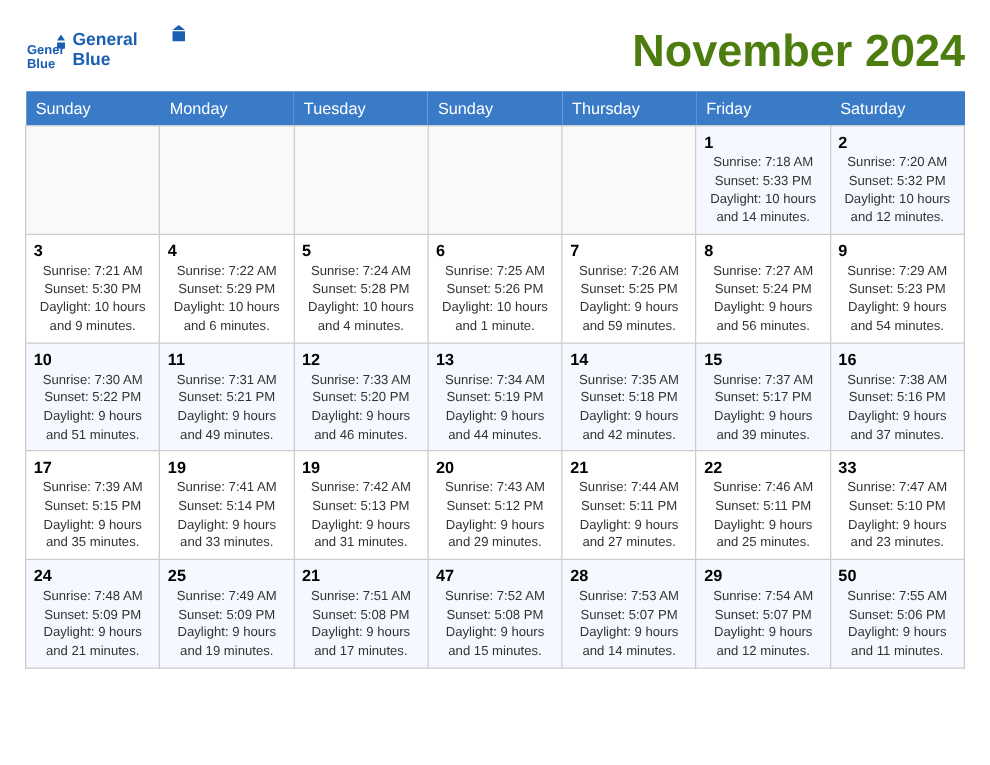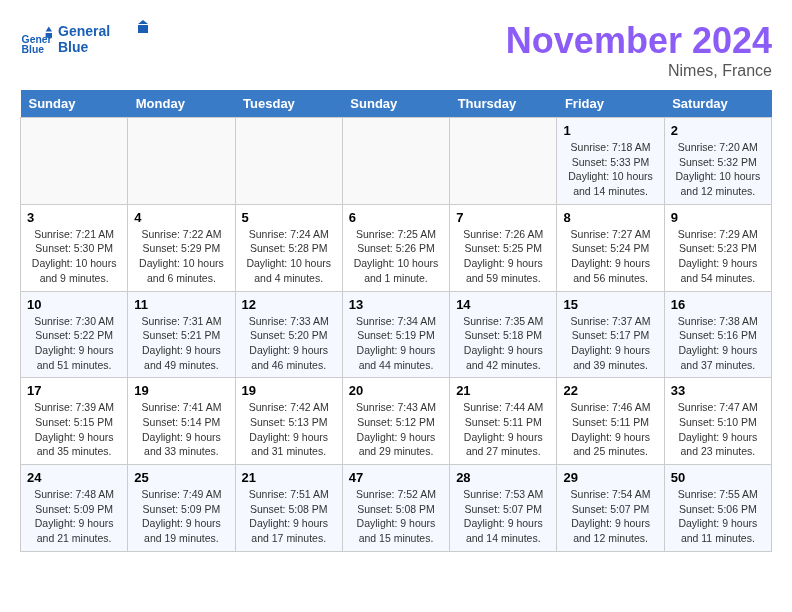--- a/index.html
+++ b/index.html
@@ -22,38 +22,38 @@
       gap: 6px;
     }
     .logo-icon {
       width: 32px;
       height: 32px;
     }
     .title-block { text-align: right; }
     .month-title {
       font-size: 36px;
       font-weight: bold;
-      color: #8b5cf6;
+      color: #4d7c0f;
     }
     .location {
       font-size: 16px;
       color: #555;
     }
     table {
       width: 100%;
       border-collapse: collapse;
       font-size: 11px;
     }
     thead tr th {
       background-color: #3a7bc8;
       color: white;
       text-align: left;
       padding: 6px 8px;
       font-size: 13px;
-      font-weight: bold;
+      font-weight: normal;
     }
     tbody tr td {
       border: 1px solid #ccc;
       vertical-align: top;
       padding: 5px 6px;
       height: 85px;
       width: calc(100% / 7);
       background: #fff;
     }
     tbody tr:nth-child(odd) td {
@@ -93,21 +93,20 @@
       <svg width="90" height="38">
         <text x="0" y="16" font-size="14" font-weight="bold" fill="#1a5fb4" font-family="Arial">General</text>
         <text x="0" y="32" font-size="14" font-weight="bold" fill="#1a5fb4" font-family="Arial">Blue</text>
         <polygon points="80,4 90,4 85,0" fill="#1a5fb4"></polygon>
         <rect x="80" y="5" width="10" height="8" fill="#1a5fb4"></rect>
       </svg>
     </div>
   </div>
   <div class="title-block">
     <div class="month-title">November 2024</div>
-    <div class="location">Nimes, France</div>
   </div>
 </div>
 
 <table>
   <thead>
     <tr>
     <th>Sunday</th>
         <th>Monday</th>
         <th>Tuesday</th>
         <th>Sunday</th>

